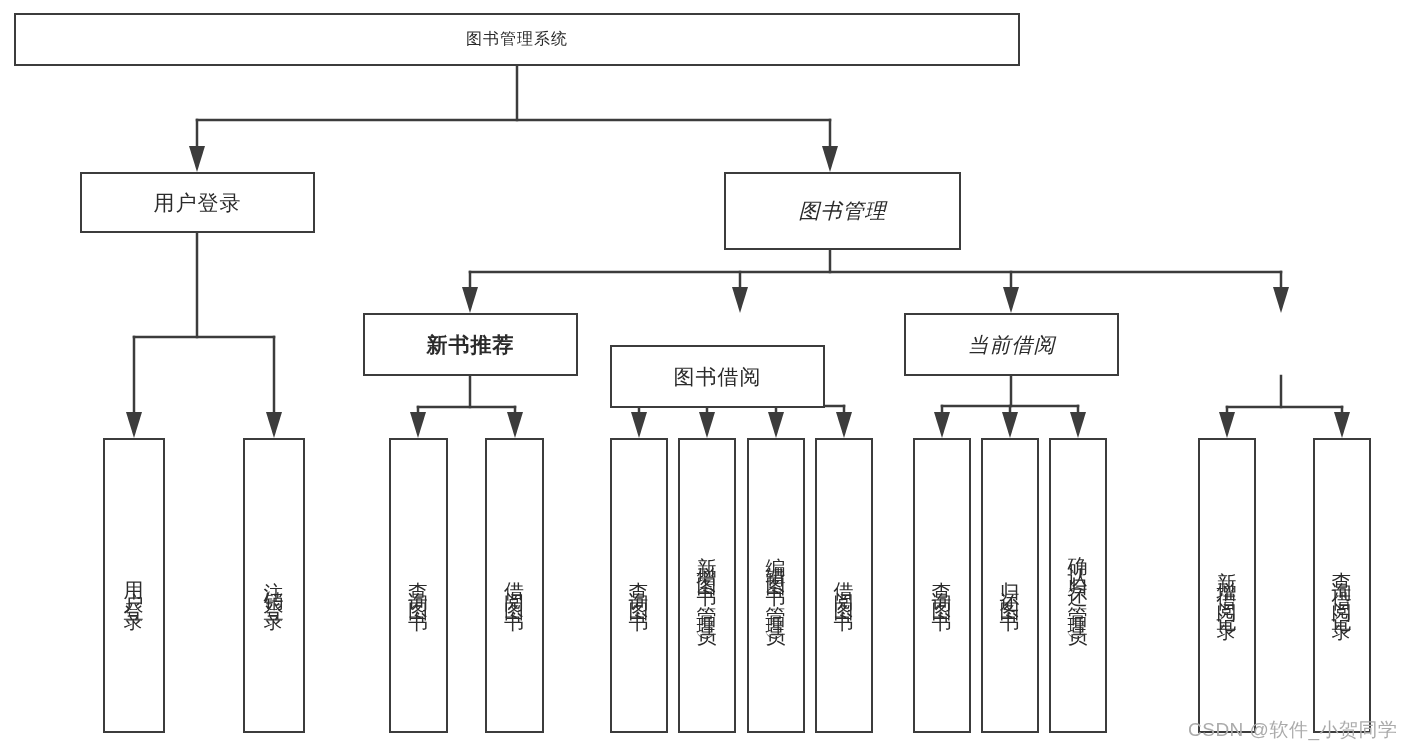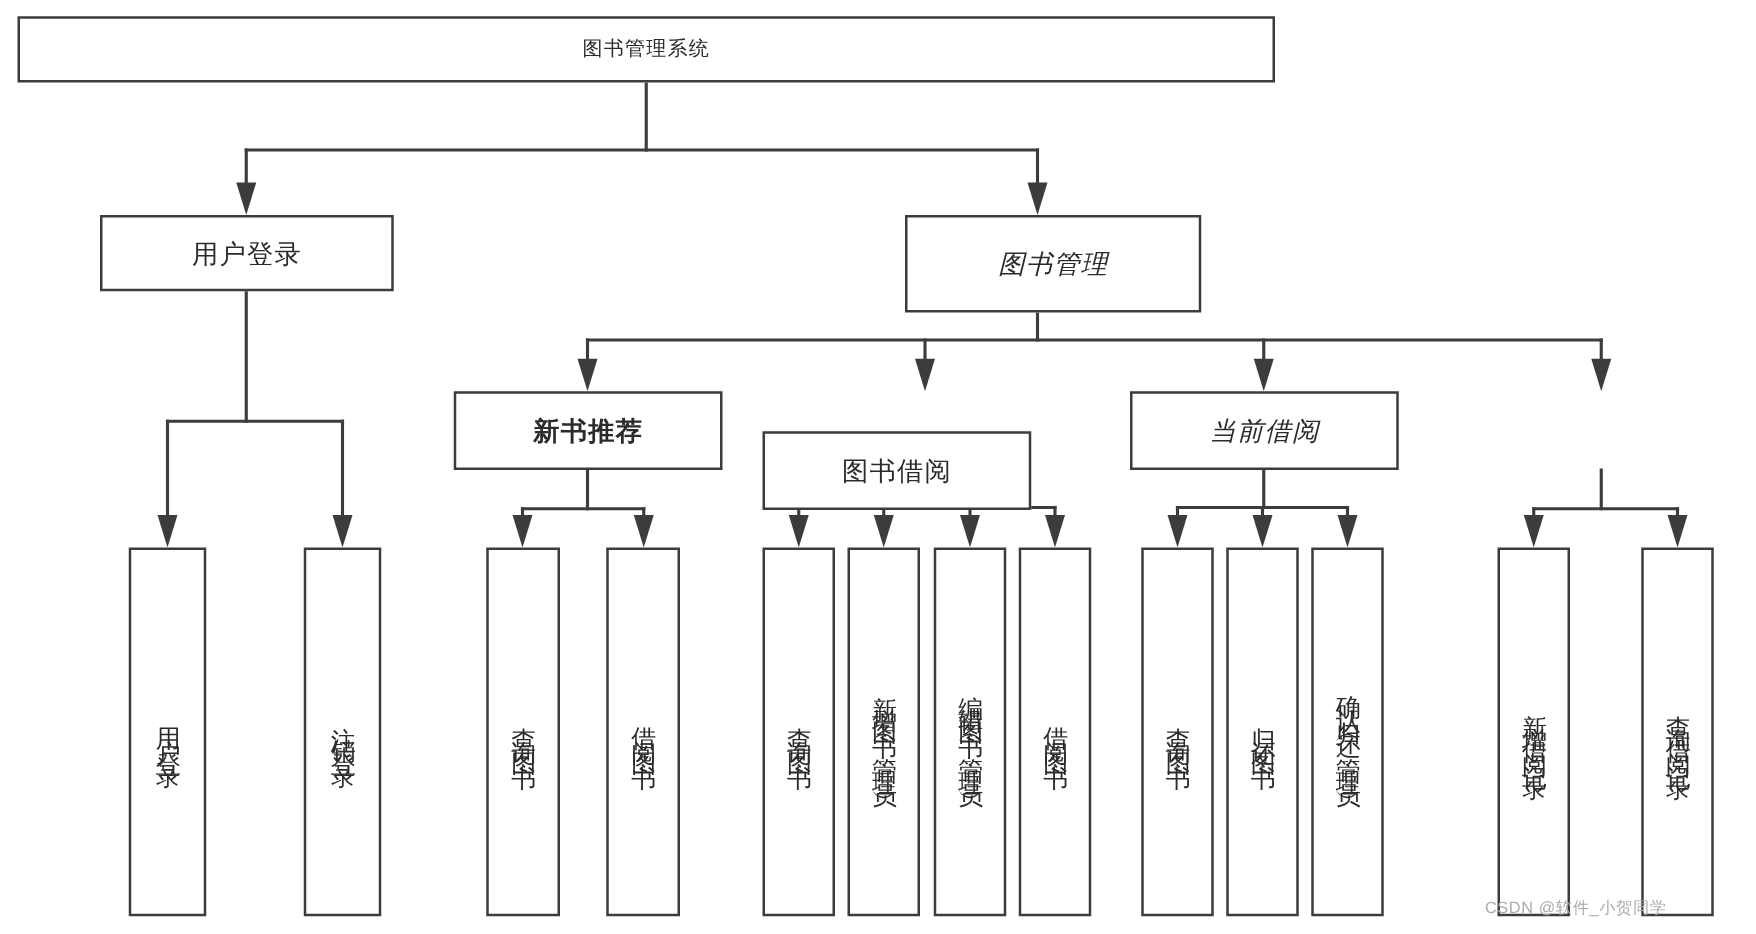--- a/index.html
+++ b/index.html
@@ -46,21 +46,21 @@
     text-orientation: mixed;
     font-size: 20px;
     letter-spacing: 10px;
     line-height: 1;
     white-space: normal;
   }
   .watermark {
     position: absolute;
     left: 1188px;
     top: 717px;
-    font-size: 13px;
+    font-size: 19px;
     color: var(--wm-color);
     letter-spacing: 0.5px;
     z-index: 5;
     white-space: nowrap;
   }
 </style>
 </head>
 <body>
 
 <div class="stage">

